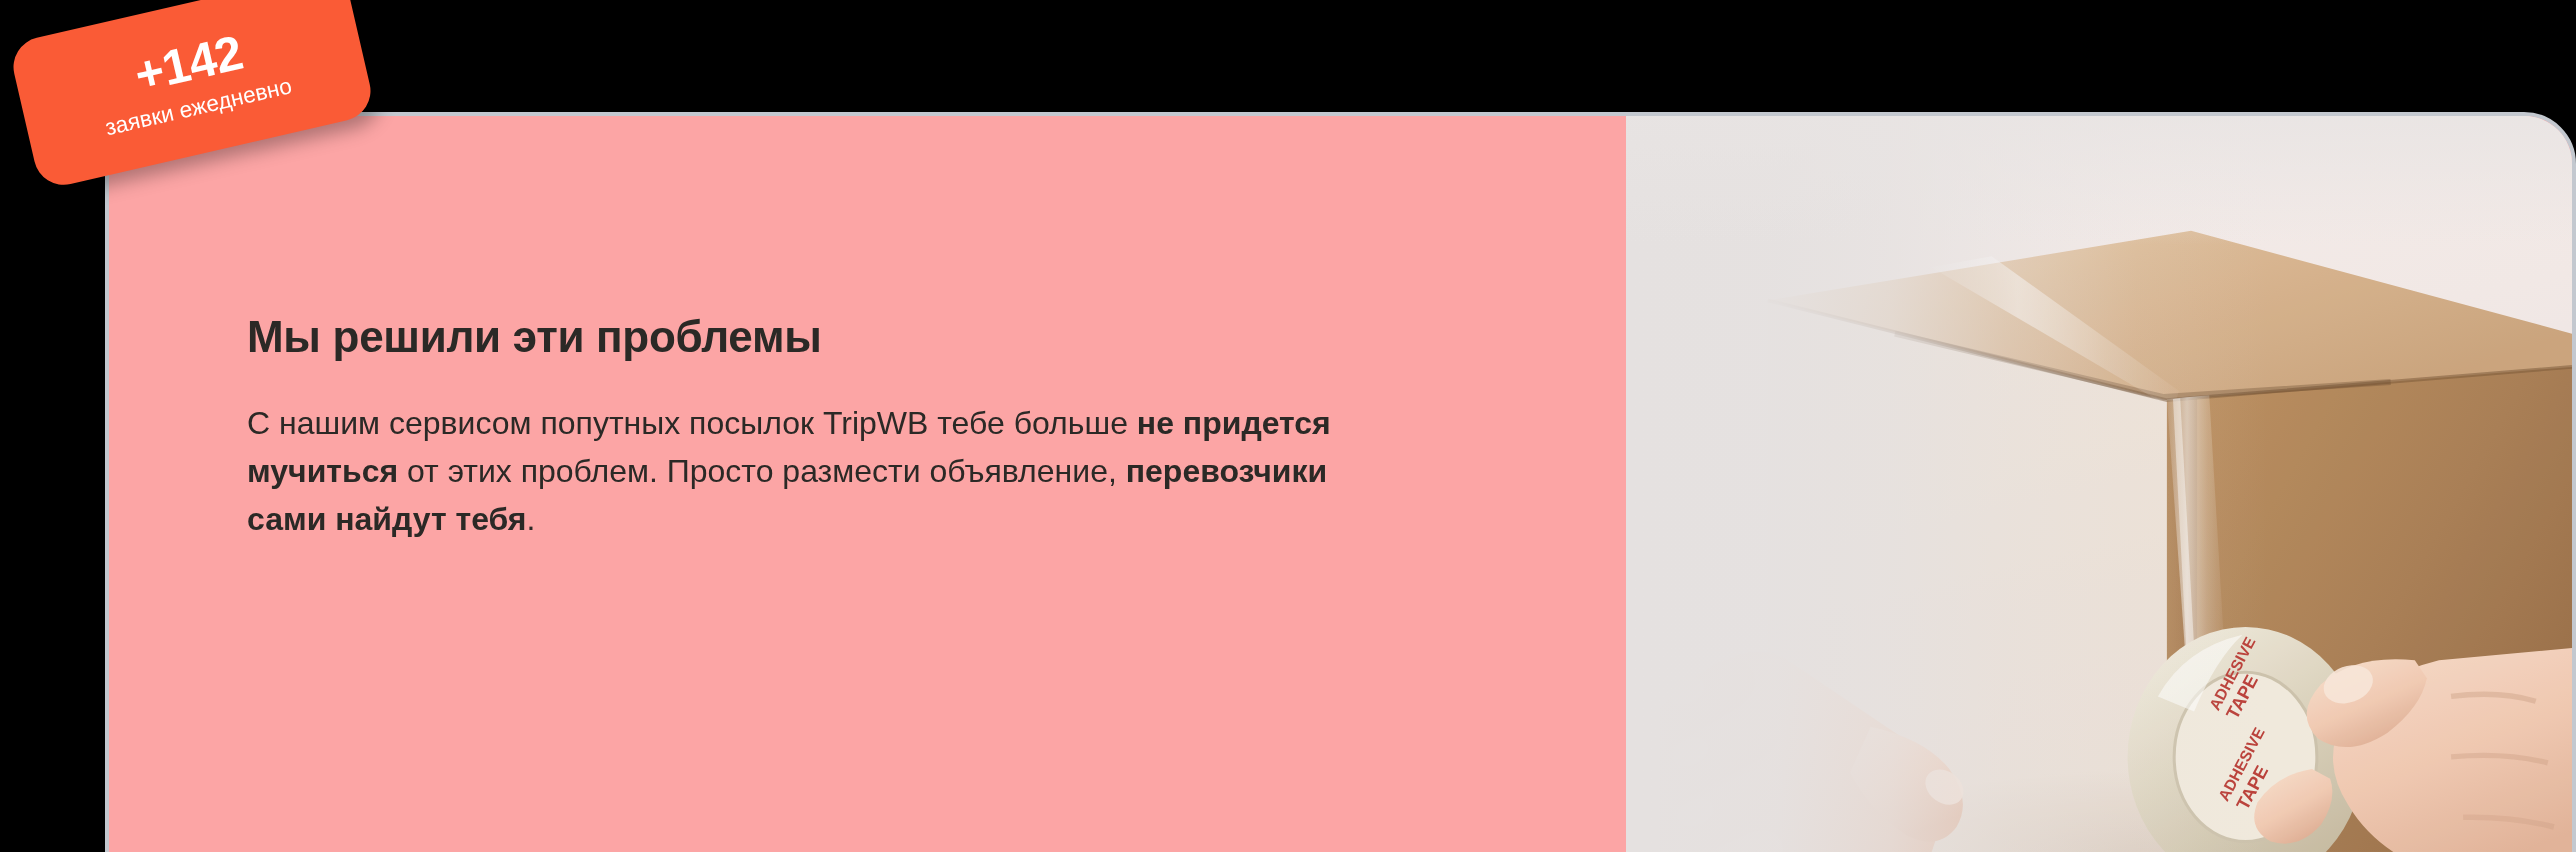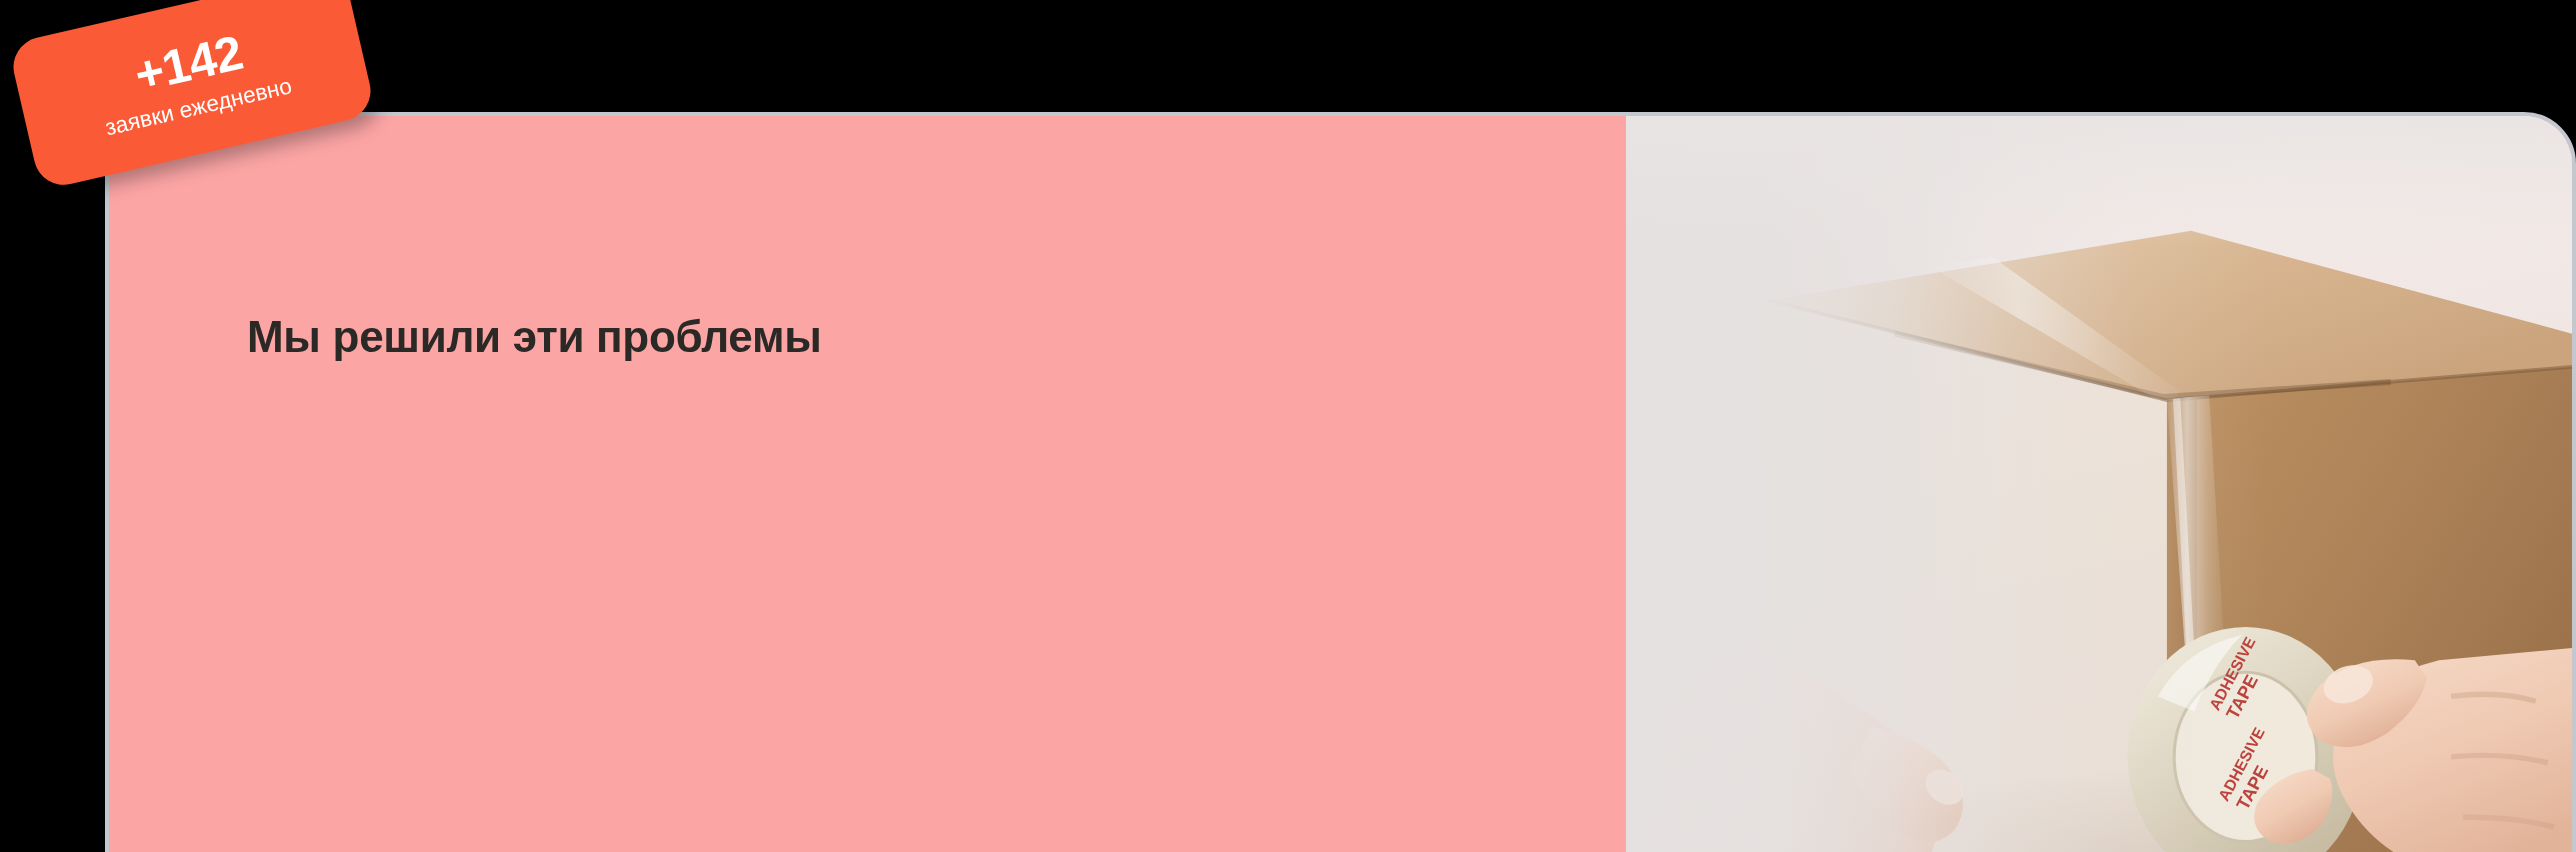--- a/index.html
+++ b/index.html
@@ -277,20 +277,21 @@
       </svg>
 
       <div id="photo-fade"></div>
       <div id="photo-fade-top"></div>
       <div id="photo-fade-bottom"></div>
     </div>
 
     <div id="text-col">
       <h1 id="heading">Мы решили эти проблемы</h1>
 
+      <p id="body-text"><span>С нашим сервисом попутных посылок TripWB тебе больше </span><b>не придется мучиться</b><span> от этих проблем. Просто размести объявление, </span><b>перевозчики сами найдут тебя</b><span>.</span></p>
     </div>
 
   </div>
 
   <div id="badge">
     <span id="badge-number">+142</span>
     <span id="badge-caption">заявки ежедневно</span>
   </div>
 
 </div>

